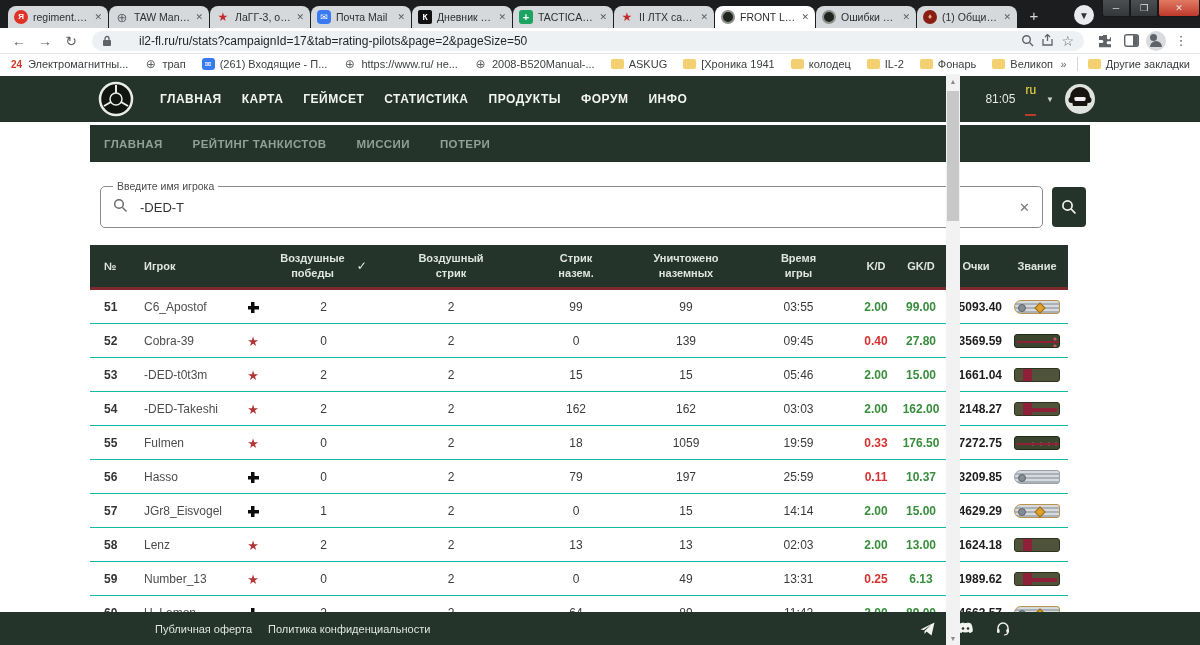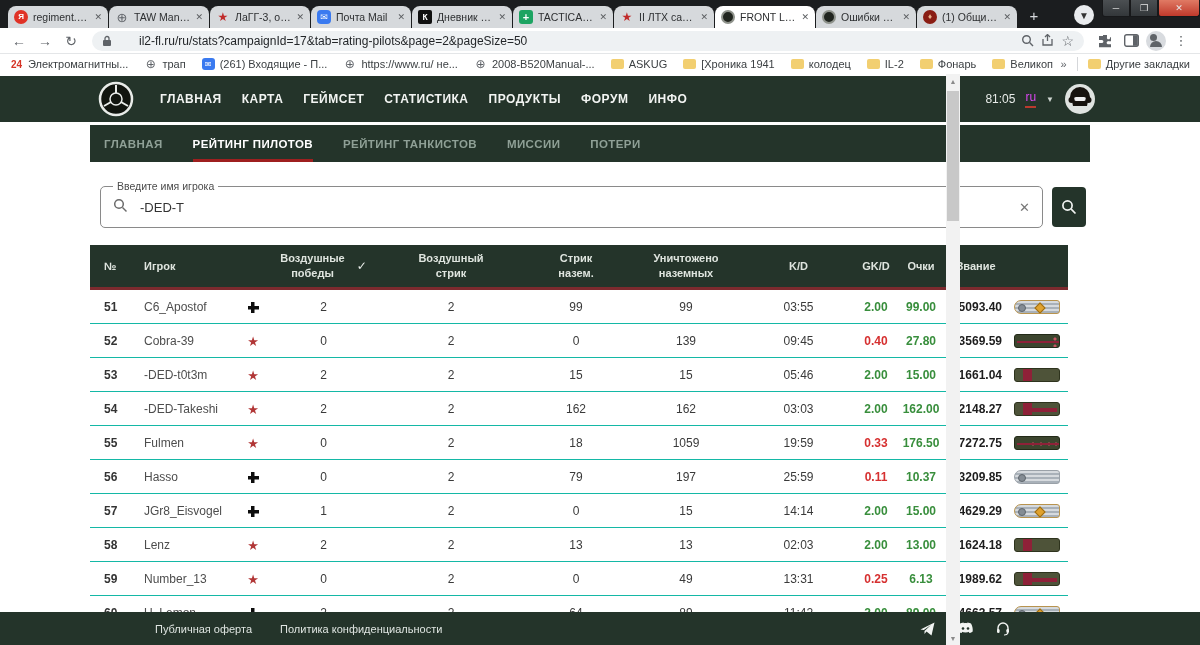--- a/index.html
+++ b/index.html
@@ -64,21 +64,21 @@
   
   #page{position:absolute;top:74px;left:0;width:960px;height:571px;background:#fff;}
   .green{background:#24342a;}
 
   #siteheader{position:absolute;top:2px;left:0;width:1200px;height:46px;display:flex;align-items:center;padding:0 0 0 98px;box-sizing:border-box;}
   #sitelogo{width:36px;height:36px;flex:none;margin-right:26px;}
   #mainnav{display:flex;gap:20px;}
   .navitem{color:#f2f4f2;font-size:12px;font-weight:bold;letter-spacing:.5px;}
   #header-right{margin-left:auto;display:flex;align-items:center;gap:10px;padding-right:104px;}
   #timer{color:#e8ece9;font-size:12px;margin-left:41px;}
-  #lang{color:#d946ef;font-size:12px;border-bottom:2px solid #b93a2e;padding-bottom:2px;}
+  #lang{color:#fde047;font-size:12px;border-bottom:2px solid #b93a2e;padding-bottom:17px;}
   #lang-caret{color:#cfd6d1;font-size:8px;}
   #useravatar{width:32px;height:32px;flex:none;}
 
   #subnav{position:absolute;top:51px;left:90px;width:1000px;height:37px;display:flex;align-items:stretch;padding:0 14px;box-sizing:border-box;}
   #subnav-items{display:flex;gap:30px;align-items:stretch;}
   .subtab{display:flex;align-items:center;color:#8fa096;font-size:11.5px;font-weight:bold;letter-spacing:.4px;border-bottom:3px solid transparent;box-sizing:border-box;padding-top:3px;}
   .subtab.active{color:#ffffff;border-bottom-color:#9e1f1f;}
   #campaign-btn{margin-left:auto;align-self:center;height:26px;padding:0 26px;border:1px solid #b9c3bd;border-radius:3px;
                 color:#eef2ef;font-size:12px;display:flex;align-items:center;background:transparent;}
 
@@ -334,21 +334,20 @@
             <circle cx="7.5" cy="17" r="3" fill="#17130e"></circle>
               <circle cx="24.5" cy="17" r="3" fill="#17130e"></circle>
           </svg>
         </span>
       </div>
     </div>
 
     <div id="subnav" class="green">
       <div id="subnav-items">
           <span class="subtab">ГЛАВНАЯ</span>
-          <span class="subtab active">РЕЙТИНГ ПИЛОТОВ</span>
           <span class="subtab">РЕЙТИНГ ТАНКИСТОВ</span>
           <span class="subtab">МИССИИ</span>
           <span class="subtab">ПОТЕРИ</span>
         </div>
     </div>
 
     <div id="searchwrap">
       <span id="search-legend">Введите имя игрока</span>
       <div class="inner">
         <span>
@@ -396,20 +395,25 @@
     <span class="th-text">Стрик
 назем.</span>
     
   </span>
           <span class="th">
     <span class="th-text">Уничтожено
 наземных</span>
     
   </span>
           <span class="th">
+    <span class="th-text">Время
+игры</span>
+    
+  </span>
+          <span class="th">
     <span class="th-text">K/D</span>
     
   </span>
           <span class="th">
     <span class="th-text">GK/D</span>
     
   </span>
           <span class="th">
     <span class="th-text">Очки</span>
     
@@ -577,21 +581,21 @@
     <div class="c gkd">89.00</div>
     <div class="c score">4663.57</div>
     <div class="c rankcell">
               <span class="rank rank-de-diamond"></span>
             </div>
   </div>
         </div>
     </div>
 
     <div id="sitefooter" class="green">
-      <div id="footer-links" style="display:flex;gap:28px;">
+      <div id="footer-links" style="display:flex;gap:16px;">
           <span class="flink">Публичная оферта</span>
           <span class="flink">Политика конфиденциальности</span>
         </div>
       <div id="footer-icons">
         <span class="ficon">
           <svg width="15" height="14" viewBox="0 0 15 14">
               <path d="M0.5 7.5L14.5 0.5L11.5 13.5L6.5 9.5L4.5 12V9L11 3L3.8 8L0.5 7.5z" fill="#f2f4f2"></path>
             </svg>
         </span>
         <span class="ficon">

